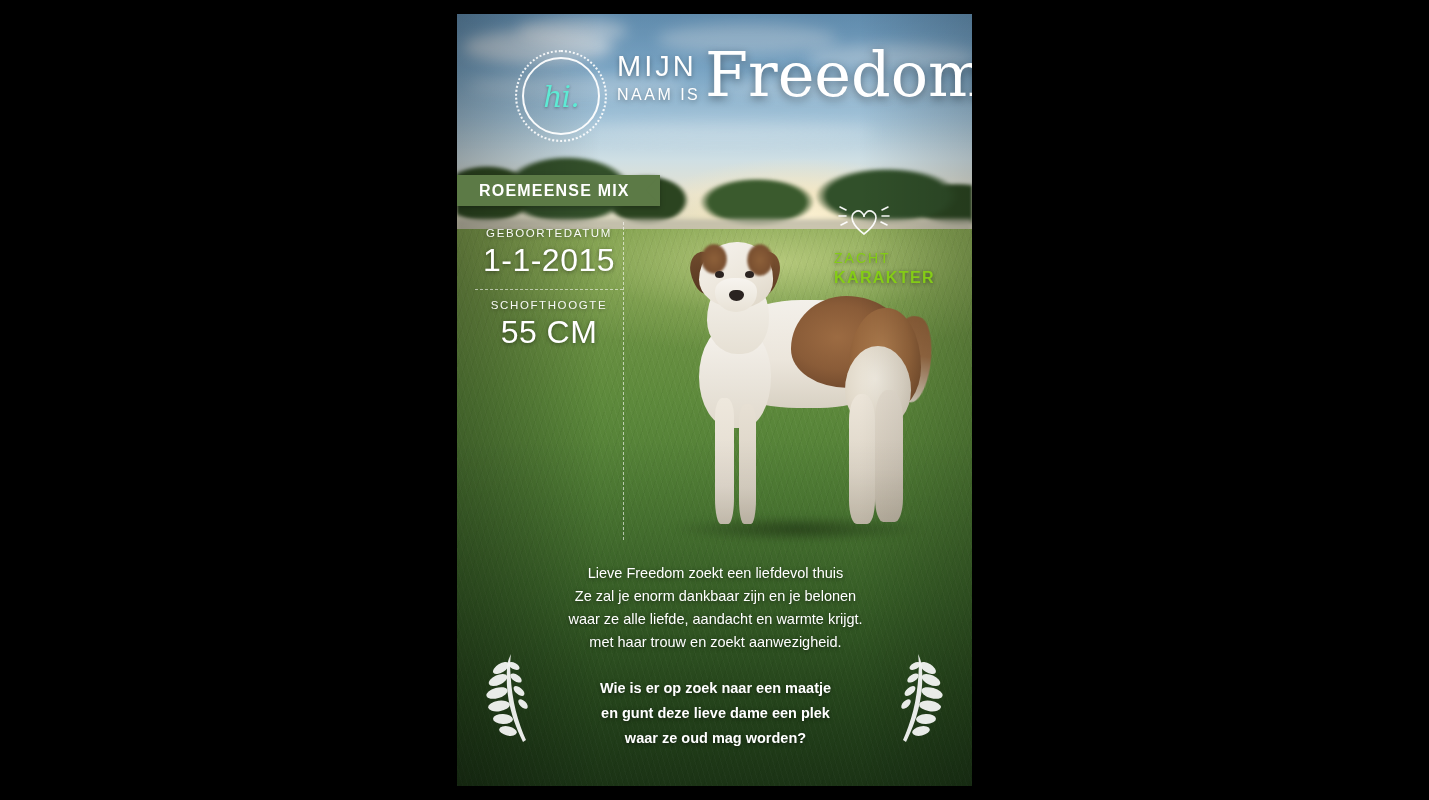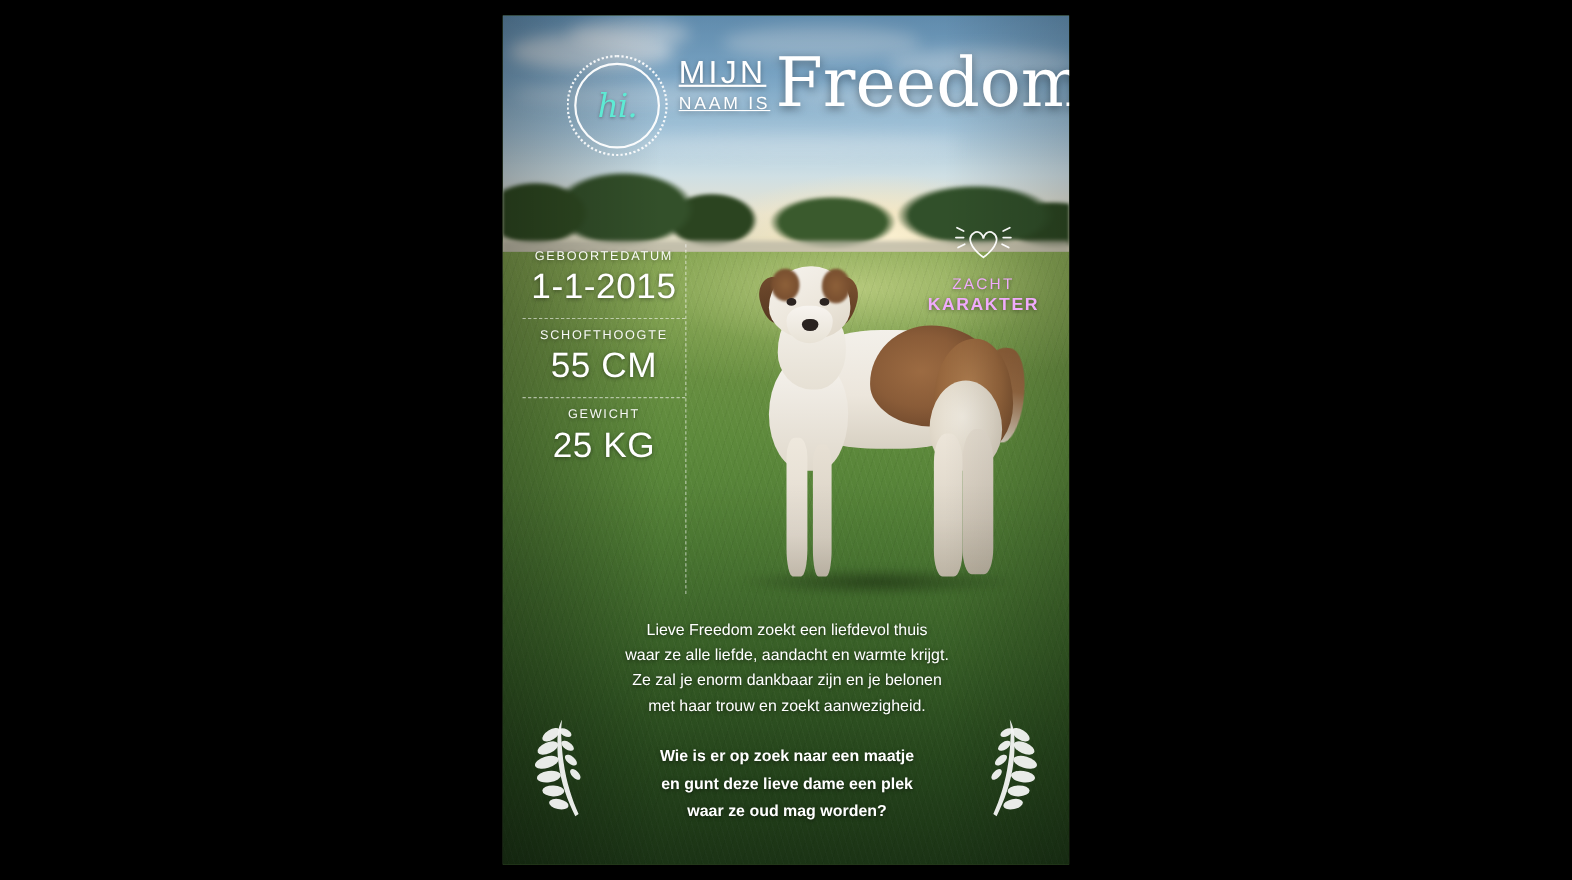--- a/index.html
+++ b/index.html
@@ -260,21 +260,20 @@
     font-style: italic;
     font-size: 30px;
     letter-spacing: -1px;
     text-shadow: 0 1px 3px rgba(0,0,0,0.35);
   }
   .name-block {
     position: absolute;
     left: 160px; top: 38px;
     width: 340px;
     color: #fff;
-    text-decoration: underline;
   }
   .mijn {
     font-family: "Liberation Sans", sans-serif;
     font-size: 29px;
     letter-spacing: 3px;
     line-height: 1;
     text-shadow: 0 2px 5px rgba(0,0,0,0.35);
   }
   .naamis {
     font-family: "Liberation Sans", sans-serif;
@@ -354,22 +353,21 @@
     position: absolute;
     left: 166px; top: 208px;
     width: 1px; height: 318px;
     border-left: 1px dashed rgba(255,255,255,0.6);
   }
 
   .character {
     position: absolute;
     right: 18px; top: 190px;
     width: 120px;
-    text-align: center;
-    color: #f0abfc;
+    color: #84cc16;
     text-shadow: 0 1px 4px rgba(0,0,0,0.45);
   }
   .heart-doodle {
     font-size: 26px;
     line-height: 1;
     color: #ffffff;
     opacity: .95;
   }
   .char-top {
     font-size: 14px;
@@ -464,33 +462,33 @@
         <span class="hi-text">hi.</span>
       </div>
     </div>
 
     <div class="name-block">
       <div class="mijn">MIJN</div>
       <div class="naamis">NAAM IS</div>
     </div>
     <div class="dogname">Freedom</div>
 
+    <div class="breed-ribbon">
+      <span>ROEMEENSE MIX</span>
+      <span class="ribbon-notch"></span>
+    </div>
 
     <div class="stats">
       <div class="stat">
         <div class="stat-label">GEBOORTEDATUM</div>
         <div class="stat-value">1-1-2015</div>
       </div>
       <div class="stat">
         <div class="stat-label">SCHOFTHOOGTE</div>
         <div class="stat-value">55 CM</div>
-      </div>
-      <div class="stat">
-        <div class="stat-label">GEWICHT</div>
-        <div class="stat-value">25 KG</div>
       </div>
     </div>
     <div class="stats-divider"></div>
 
     <div class="character">
       <div class="heart-doodle">
         <svg width="60" height="34" viewBox="0 0 60 34" fill="none" stroke="#ffffff" stroke-width="1.6" stroke-linecap="round">
           <path d="M30 30 C 18 21, 15 12, 21 8 C 26 4.5, 30 10, 30 13 C 30 10, 34 4.5, 39 8 C 45 12, 42 21, 30 30 Z"></path>
           <path d="M12 6 L 6 3"></path>
           <path d="M12 12 L 5 12"></path>
@@ -500,22 +498,22 @@
           <path d="M47 18 L 53 21"></path>
         </svg>
       </div>
       <div class="char-top">ZACHT</div>
       <div class="char-bottom">KARAKTER</div>
     </div>
 
     <div class="description">
       <div class="desc-p1">
         <div>Lieve Freedom zoekt een liefdevol thuis</div>
+        <div>Ze zal je enorm dankbaar zijn en je belonen</div>
         <div>waar ze alle liefde, aandacht en warmte krijgt.</div>
-        <div>Ze zal je enorm dankbaar zijn en je belonen</div>
         <div>met haar trouw en zoekt aanwezigheid.</div>
       </div>
       <div class="desc-p2">
         <div>Wie is er op zoek naar een maatje</div>
         <div>en gunt deze lieve dame een plek</div>
         <div>waar ze oud mag worden?</div>
       </div>
     </div>
 
     <div class="laurel laurel-left">

